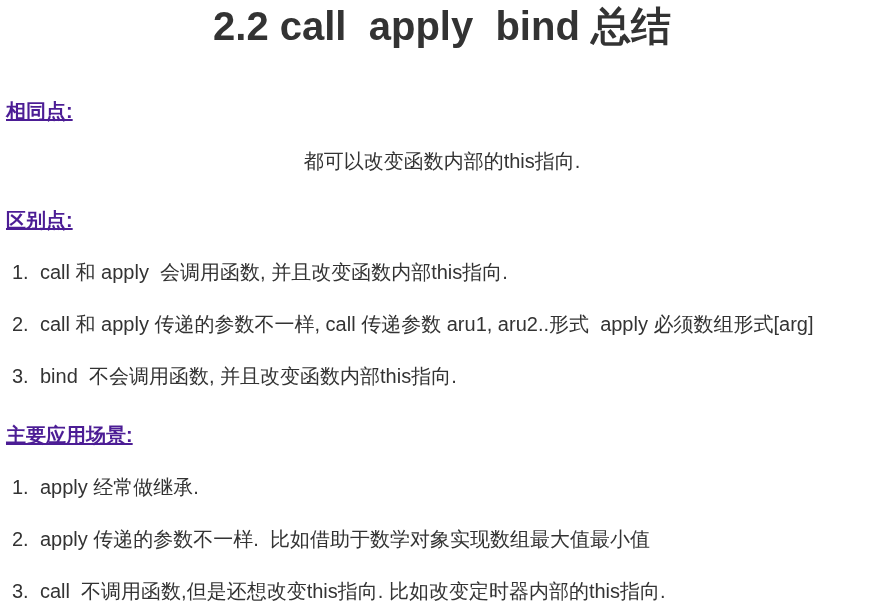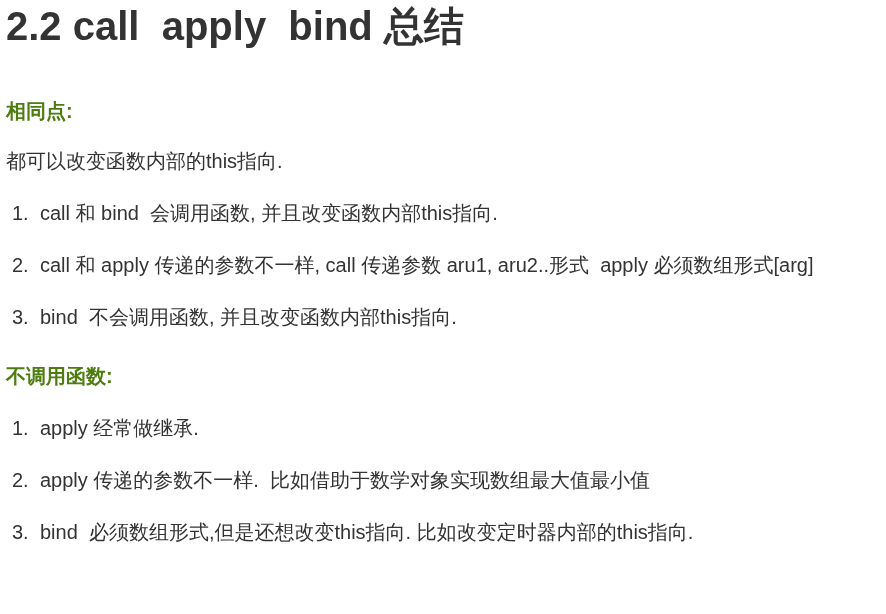--- a/index.html
+++ b/index.html
@@ -15,36 +15,39 @@
     font-family: "Liberation Sans", "DejaVu Sans", sans-serif;
     color: #333333;
   }
   .doc-title {
     font-size: 40px;
     font-weight: 700;
     line-height: 48px;
     margin: 0 0 48px 0;
     white-space: pre-wrap;
     color: #333333;
+    text-align: center;
   }
   .section-heading {
     font-size: 20px;
     font-weight: 700;
     line-height: 26px;
     margin: 33px 0 24px 0;
     white-space: pre-wrap;
-    color: #4d7c0f;
+    color: #4c1d95;
+    text-decoration: underline;
   }
   .paragraph {
     font-size: 20px;
     font-weight: 400;
     line-height: 26px;
     margin: 24px 0;
     white-space: pre-wrap;
     color: #333333;
+    text-align: center;
   }
   .ordered-list {
     margin: 26px 0;
     padding: 0;
   }
   .list-item {
     display: flex;
     align-items: flex-start;
     font-size: 20px;
     line-height: 26px;
@@ -68,47 +71,48 @@
 <main>
 
   <h1 class="doc-title">2.2 call  apply  bind 总结</h1>
 
   <section>
     <h3 class="section-heading">相同点:</h3>
     <p class="paragraph">都可以改变函数内部的this指向.</p>
   </section>
 
   <section>
+    <h3 class="section-heading">区别点:</h3>
     <div class="ordered-list">
       <div class="list-item">
         <span class="list-num">1.</span>
-        <span class="list-text">call 和 bind  会调用函数, 并且改变函数内部this指向.</span>
+        <span class="list-text">call 和 apply  会调用函数, 并且改变函数内部this指向.</span>
       </div>
       <div class="list-item">
         <span class="list-num">2.</span>
         <span class="list-text">call 和 apply 传递的参数不一样, call 传递参数 aru1, aru2..形式  apply 必须数组形式[arg]</span>
       </div>
       <div class="list-item">
         <span class="list-num">3.</span>
         <span class="list-text">bind  不会调用函数, 并且改变函数内部this指向.</span>
       </div>
     </div>
   </section>
 
   <section>
-    <h3 class="section-heading">不调用函数:</h3>
+    <h3 class="section-heading">主要应用场景:</h3>
     <div class="ordered-list">
       <div class="list-item">
         <span class="list-num">1.</span>
         <span class="list-text">apply 经常做继承.</span>
       </div>
       <div class="list-item">
         <span class="list-num">2.</span>
         <span class="list-text">apply 传递的参数不一样.  比如借助于数学对象实现数组最大值最小值</span>
       </div>
       <div class="list-item">
         <span class="list-num">3.</span>
-        <span class="list-text">bind  必须数组形式,但是还想改变this指向. 比如改变定时器内部的this指向.</span>
+        <span class="list-text">call  不调用函数,但是还想改变this指向. 比如改变定时器内部的this指向.</span>
       </div>
     </div>
   </section>
 
 </main>
 
 </body></html>

